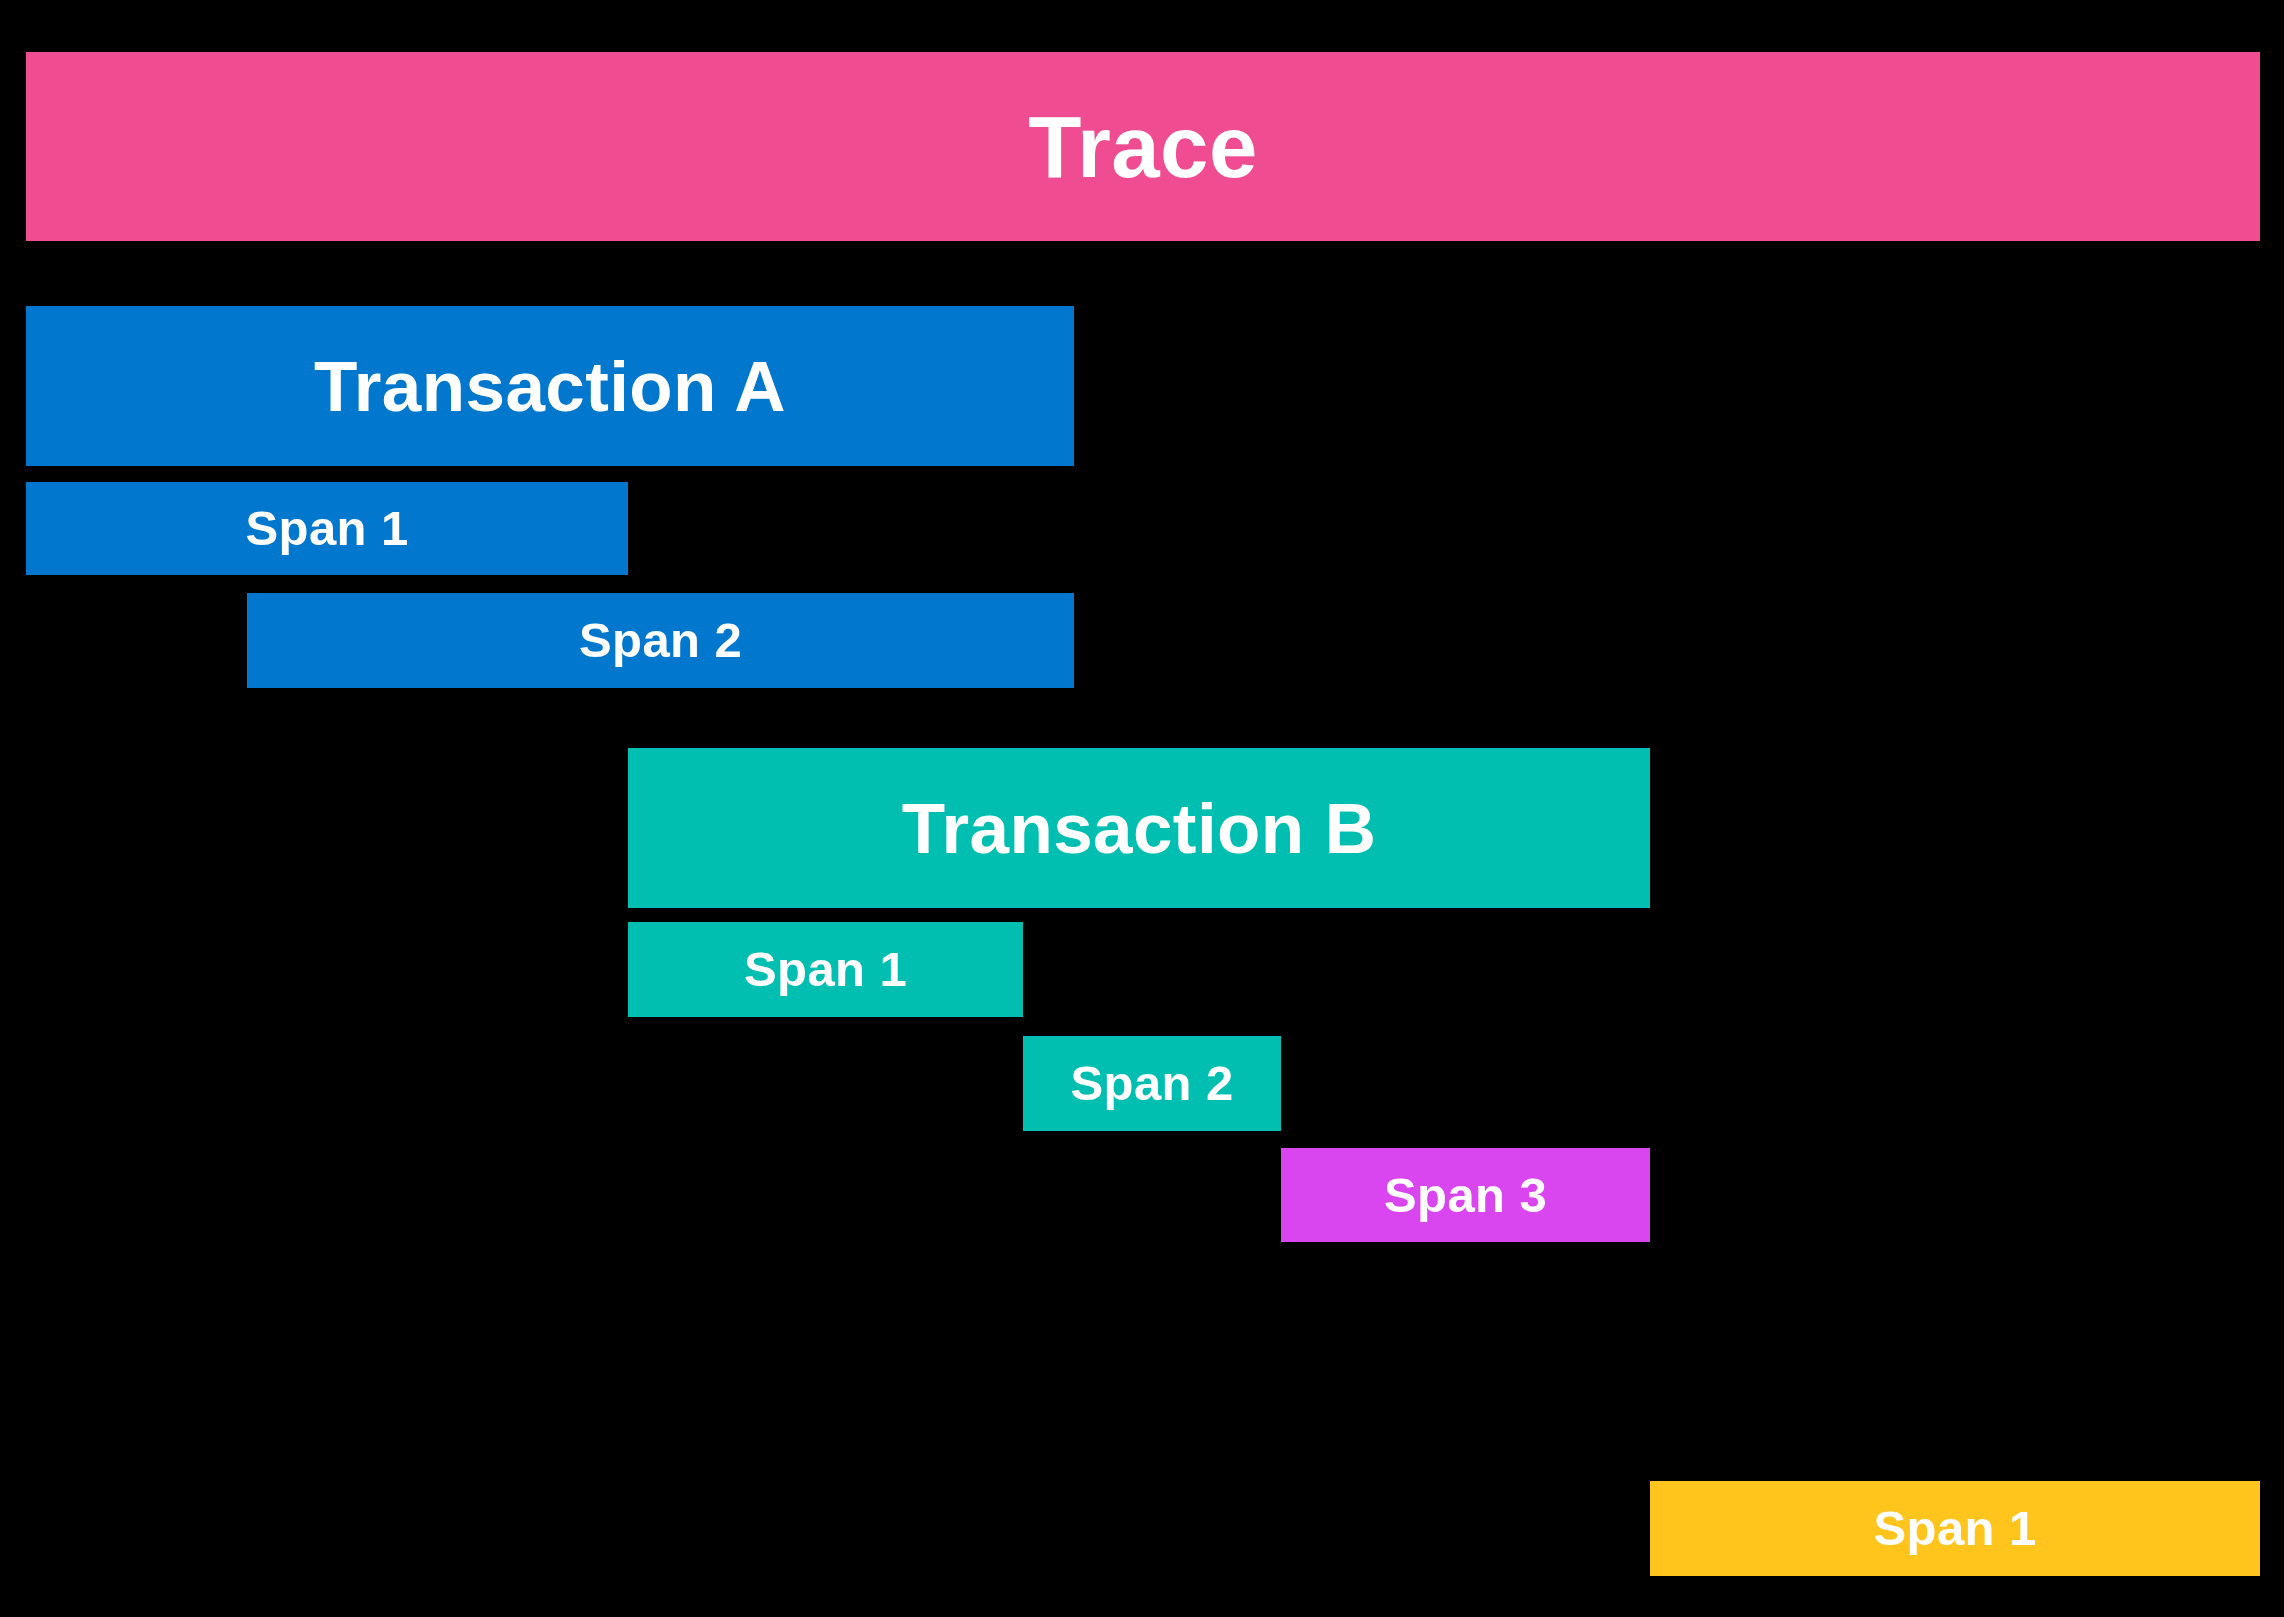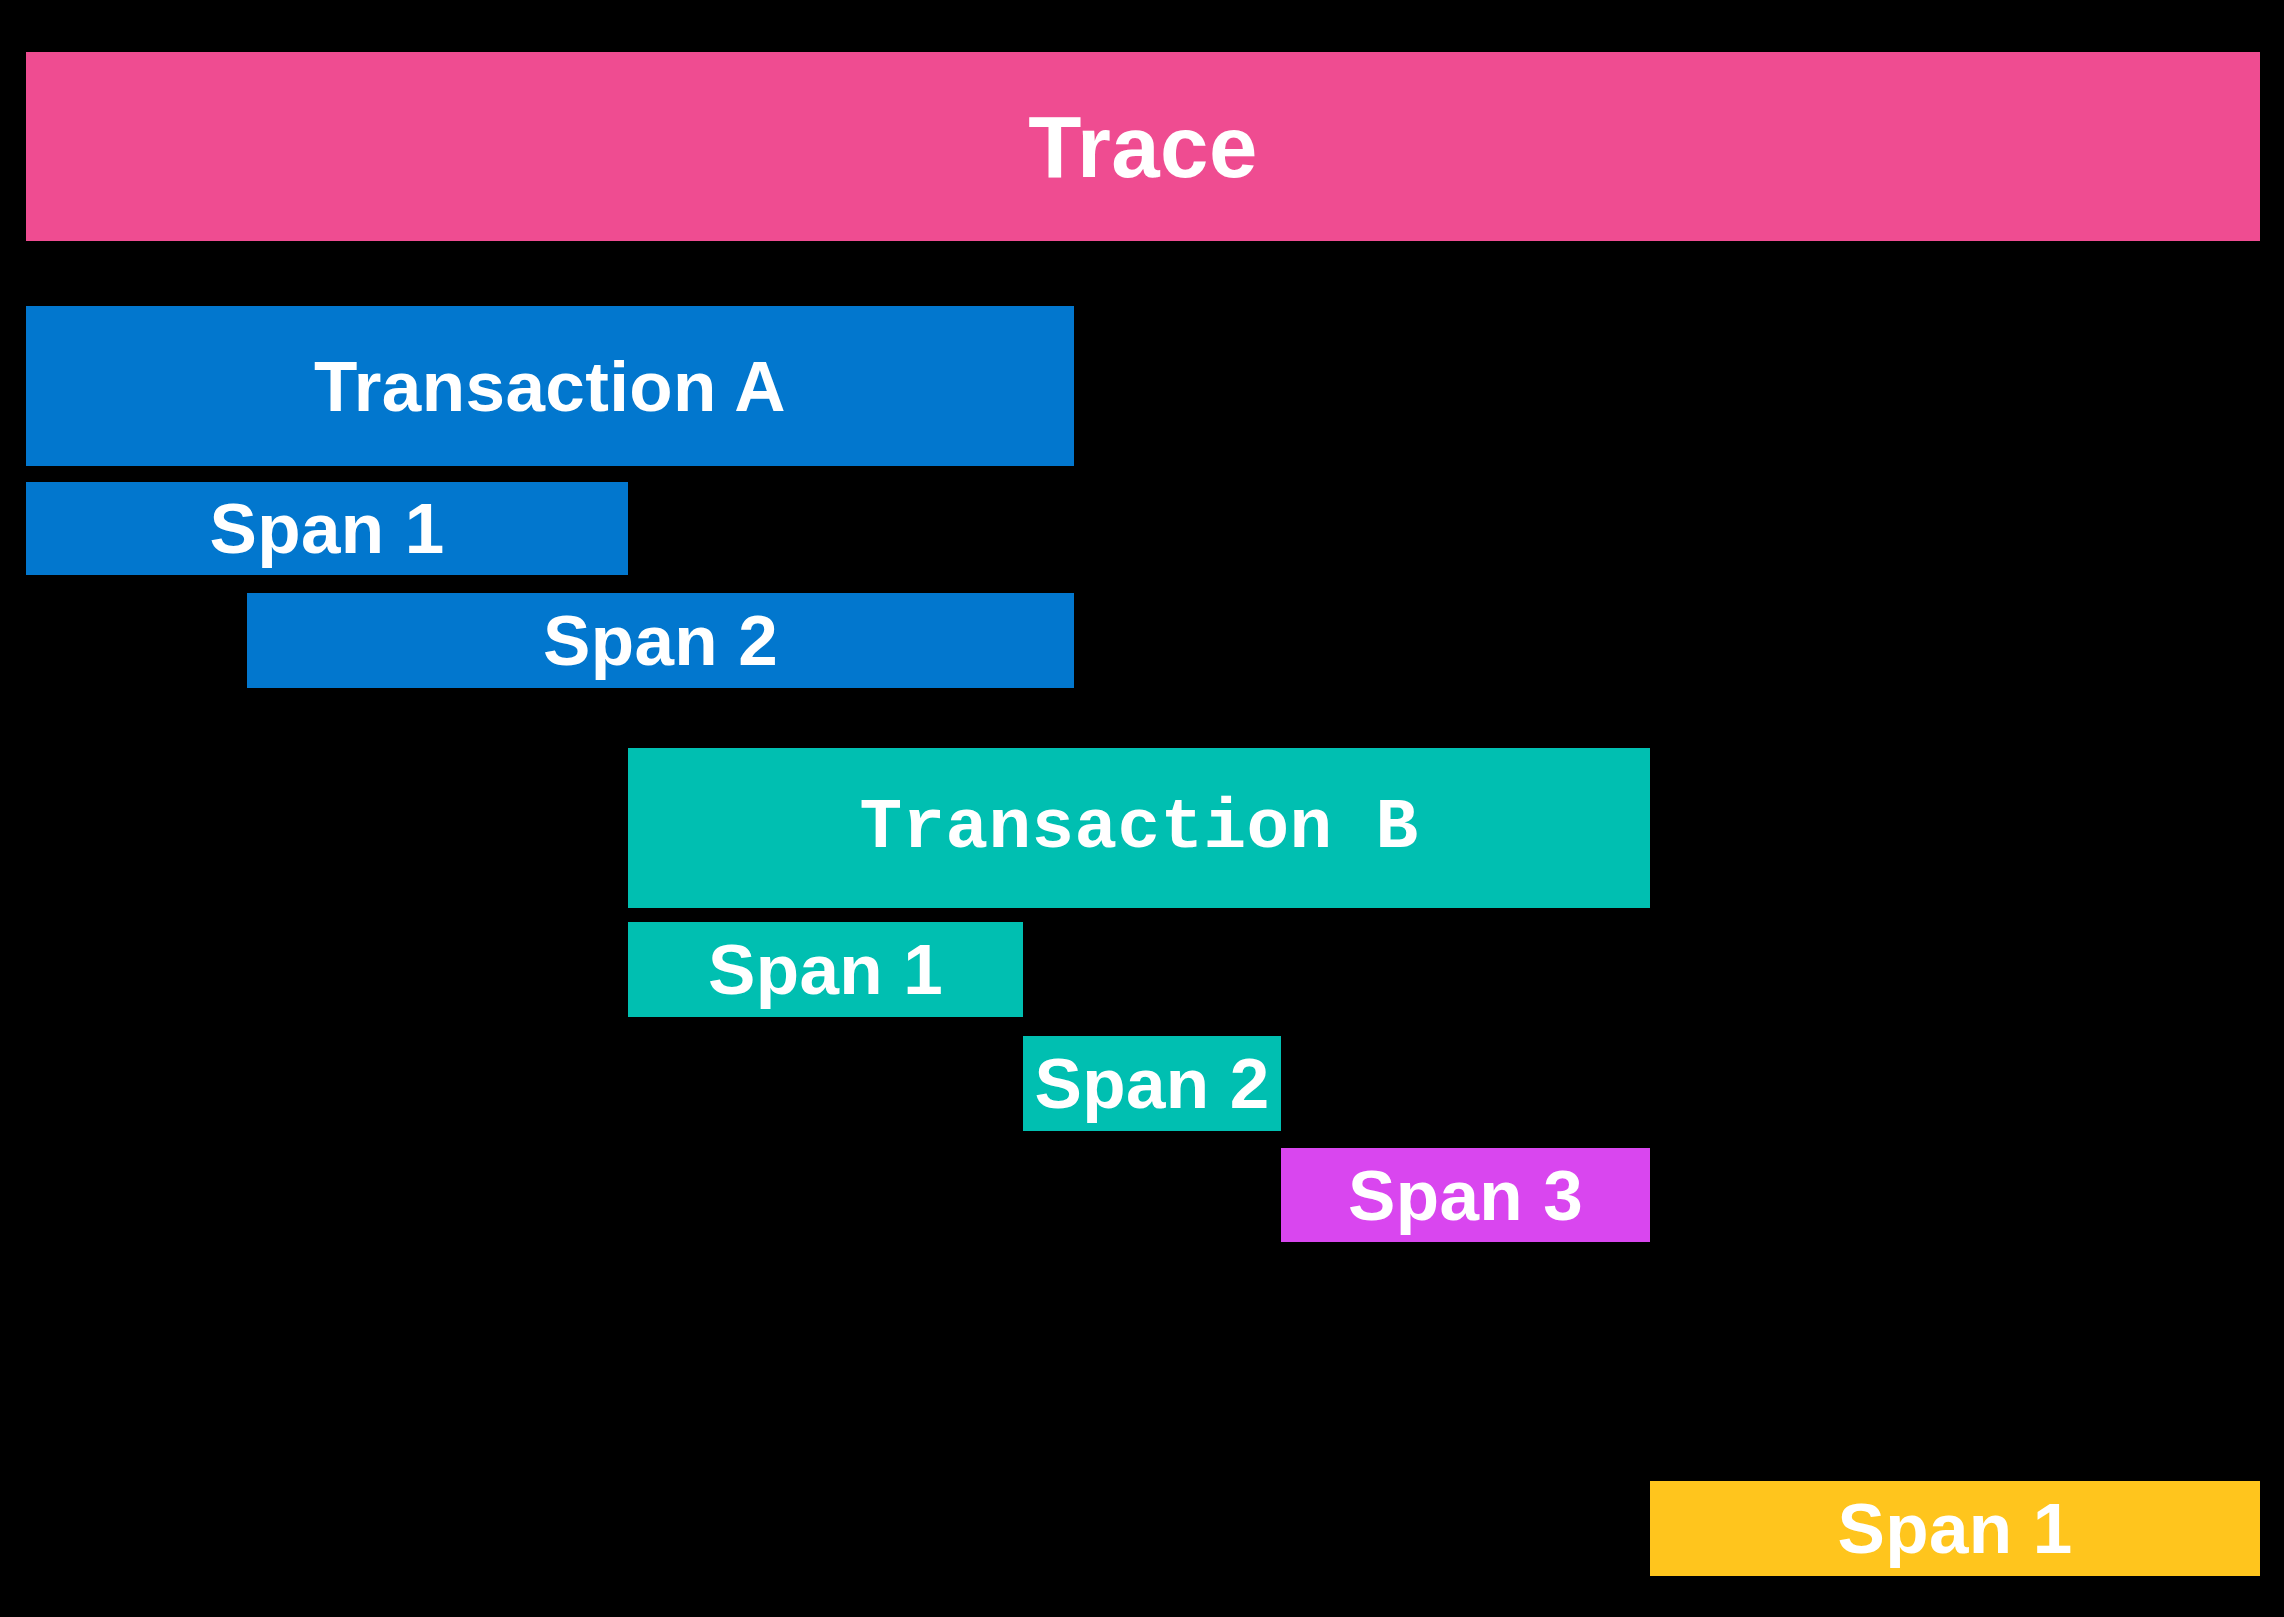--- a/index.html
+++ b/index.html
@@ -29,27 +29,27 @@
     font-weight: 600;
     line-height: 1;
     white-space: nowrap;
     letter-spacing: 0.4px;
   }
   
   .trace-bar        { left: 26px;   top: 52px;   width: 2234px; height: 189px; }
   .trace-bar .bar-label { font-size: 87px; }
 
   .tx-label { font-size: 71px; }
-  .span-label { font-size: 71px; }
+  .span-label { font-size: 49px; }
 
   .tx-a-bar         { left: 26px;   top: 306px;  width: 1048px; height: 160px; }
   .span-a1-bar      { left: 26px;   top: 482px;  width: 602px;  height: 93px; }
   .span-a2-bar      { left: 247px;  top: 593px;  width: 827px; height: 95px; }
 
-  .tx-b-bar         { left: 628px;  top: 748px;  width: 1022px; height: 160px; font-family: Liberation Mono, monospace; }
+  .tx-b-bar         { left: 628px;  top: 748px;  width: 1022px; height: 160px; }
   .span-b1-bar      { left: 628px;  top: 922px; width: 395px;  height: 95px; }
   .span-b2-bar      { left: 1023px; top: 1036px; width: 258px;  height: 95px; }
   .span-b3-bar      { left: 1281px; top: 1148px; width: 369px;  height: 94px; }
 
   .tx-c-bar         { left: 1650px; top: 1307px; width: 610px;  height: 157px; }
   .span-c1-bar      { left: 1650px; top: 1481px; width: 610px;  height: 95px; }
 </style>
 </head>
 <body>
 

